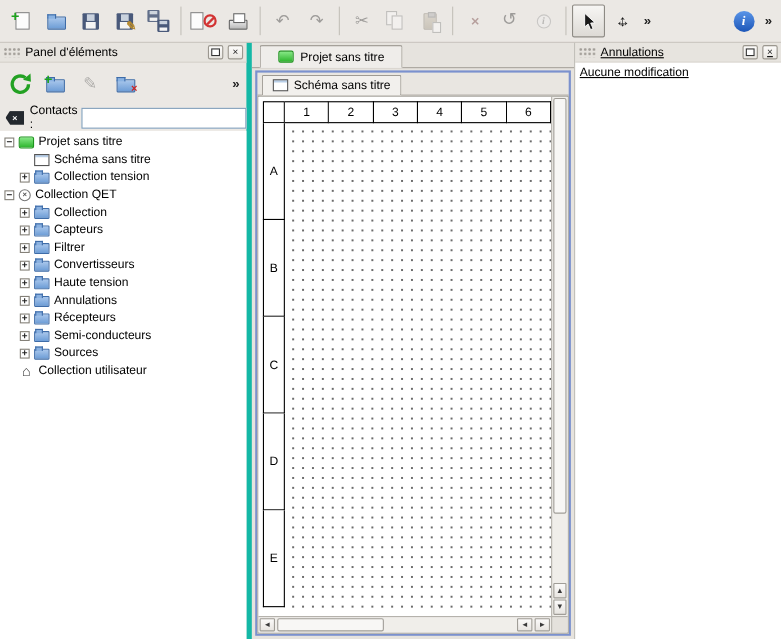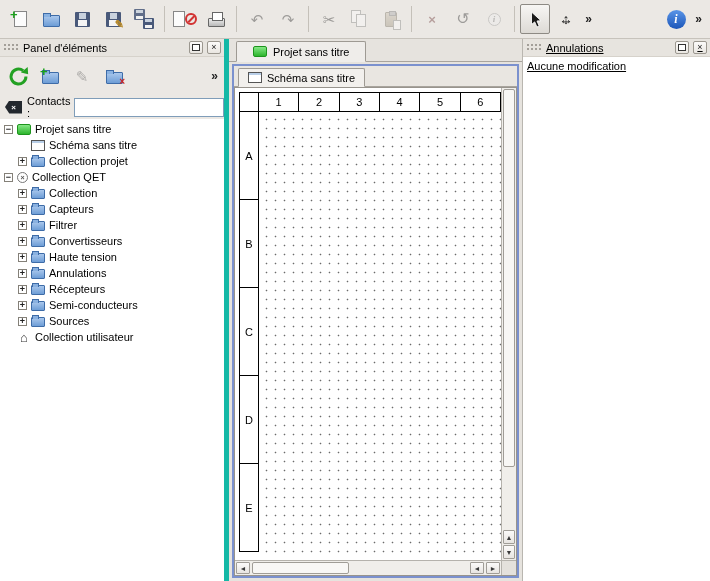--- a/index.html
+++ b/index.html
@@ -349,21 +349,21 @@
             <span class="tlabel">Projet sans titre</span>
           </div>
           <div class="trow" style="padding-left: 18px;">
             <span class="expander hid"></span>
             <span class="ticn i-schema"></span>
             <span class="tlabel">Schéma sans titre</span>
           </div>
           <div class="trow" style="padding-left: 18px;">
             <span class="expander">+</span>
             <span class="ticn i-collection"></span>
-            <span class="tlabel">Collection projet</span>
+            <span class="tlabel">Collection tension</span>
           </div>
           <div class="trow" style="padding-left: 4px;">
             <span class="expander">−</span>
             <span class="ticn i-qet">×</span>
             <span class="tlabel">Collection QET</span>
           </div>
           <div class="trow" style="padding-left: 18px;">
             <span class="expander">+</span>
             <span class="ticn i-folder"></span>
             <span class="tlabel">Collection</span>

